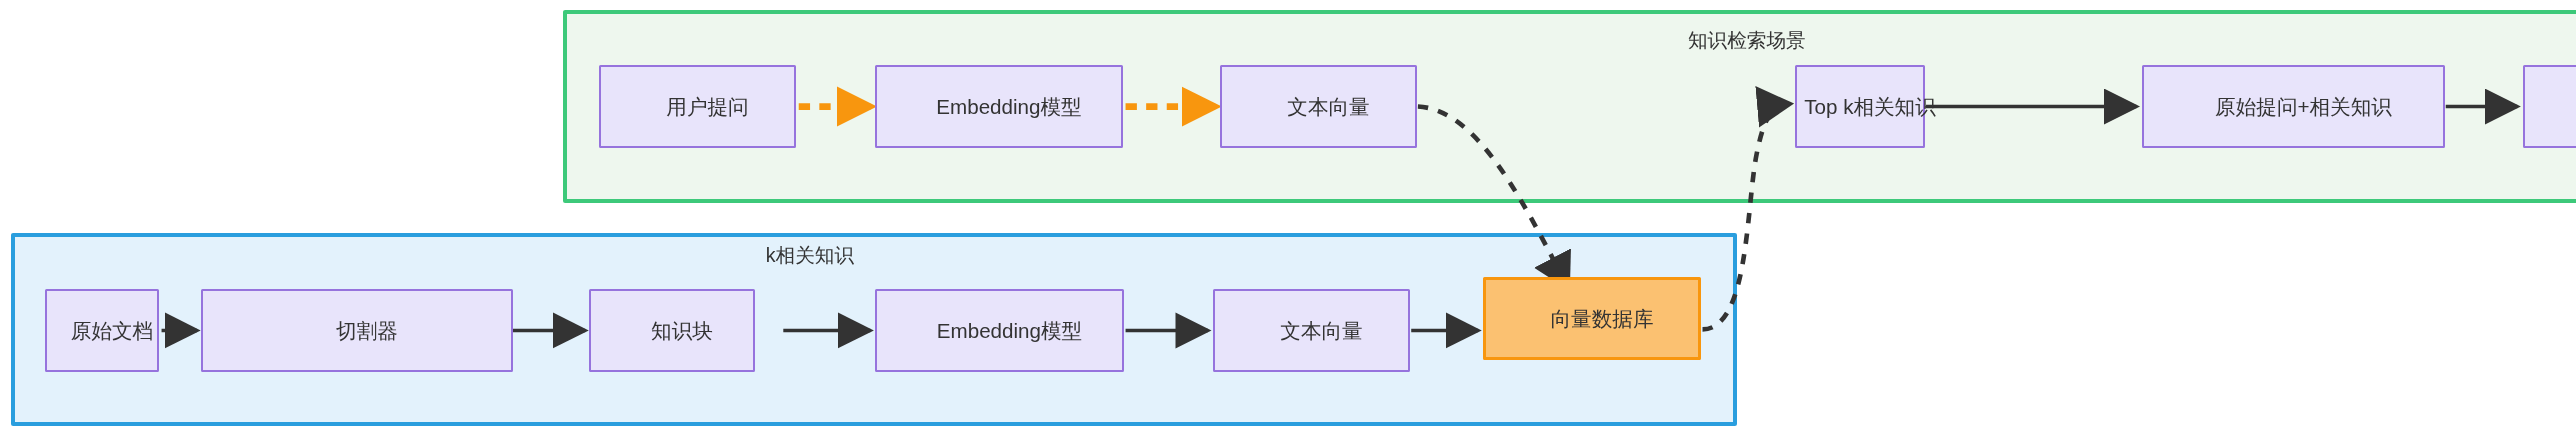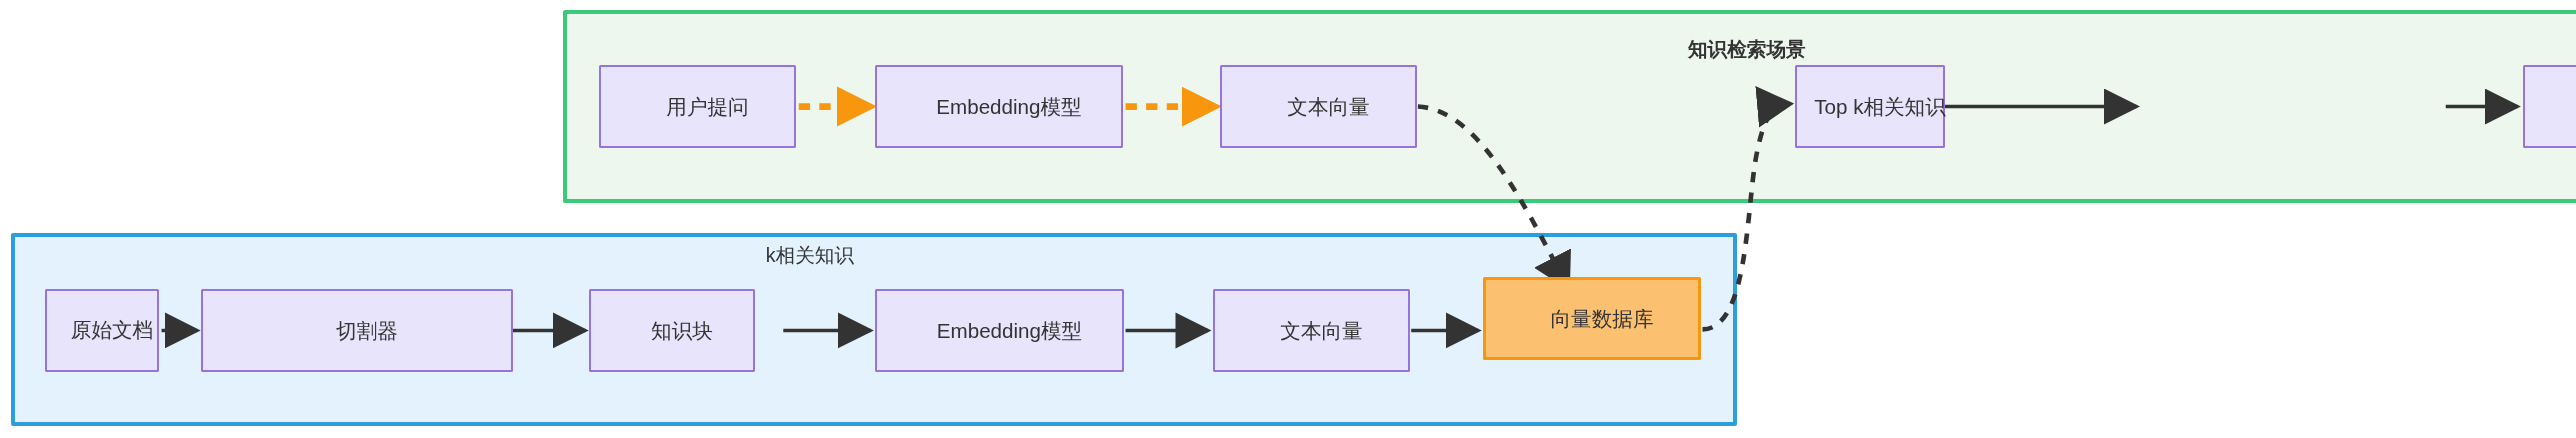--- a/index.html
+++ b/index.html
@@ -44,22 +44,21 @@
   }
   .subgraph-title {
     position: absolute;
     font-size: 19.6px;
     color: #333333;
     white-space: nowrap;
     line-height: 1;
   }
   .retrieval .subgraph-title {
     left: 1121px;
-    top: 26px;
-    font-weight: bold;
+    top: 17px;
   }
   .storage .subgraph-title {
     left: 751px;
     top: 9.3px;
   }
 
   
   .node {
     position: absolute;
     box-sizing: border-box;
@@ -158,26 +157,27 @@
       <path d="M 3305,640 C 3395,640 3390,400 3410,300 C 3425,225 3440,205 3474,202" fill="none" stroke="#333333" stroke-width="9" stroke-dasharray="20 20" marker-end="url(#ah-dot)"></path>
     </g>
   </svg>
 
   <div class="node" style="left:599px; top:65px; width:197px; height:83px;">用户提问</div>
 
   <div class="node" style="left:875px; top:65px; width:248px; height:83px;">Embedding模型</div>
 
   <div class="node" style="left:1220px; top:65px; width:197px; height:83px;">文本向量</div>
 
-  <div class="node" style="left:1795px; top:65px; width:150px; height:83px;">Top k相关知识</div>
+  <div class="node" style="left:1795px; top:65px; width:130px; height:83px;">Top k相关知识</div>
 
+  <div class="node" style="left:2142px; top:65px; width:303px; height:83px;">原始提问+相关知识</div>
 
   <div class="node" style="left:2523px; top:65px; width:211px; height:83px;">LLM Model</div>
 
-  <div class="node" style="left:45px; top:289px; width:114px; height:83px;font-family:Liberation Serif, serif;">原始文档</div>
+  <div class="node" style="left:45px; top:289px; width:114px; height:83px;">原始文档</div>
 
   <div class="node" style="left:201px; top:289px; width:312px; height:83px;">切割器</div>
 
   <div class="node" style="left:589px; top:289px; width:166px; height:83px;">知识块</div>
 
   <div class="node" style="left:875px; top:289px; width:249px; height:83px;">Embedding模型</div>
 
   <div class="node" style="left:1213px; top:289px; width:197px; height:83px;">文本向量</div>
 
   <div class="node highlight" style="left:1483px; top:277px; width:218px; height:83px;">向量数据库</div>

